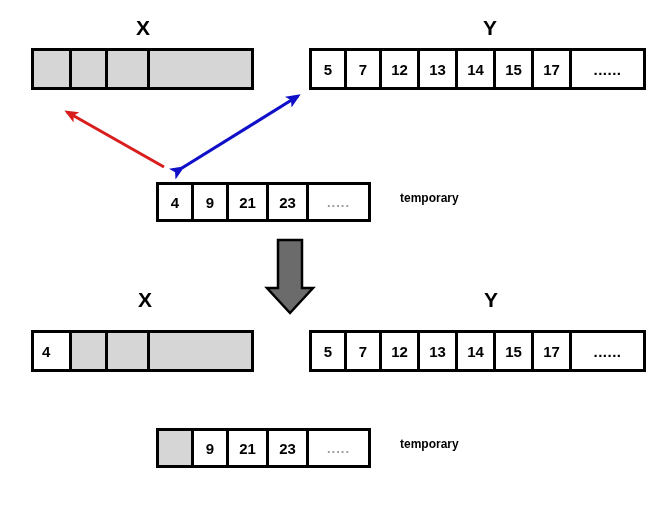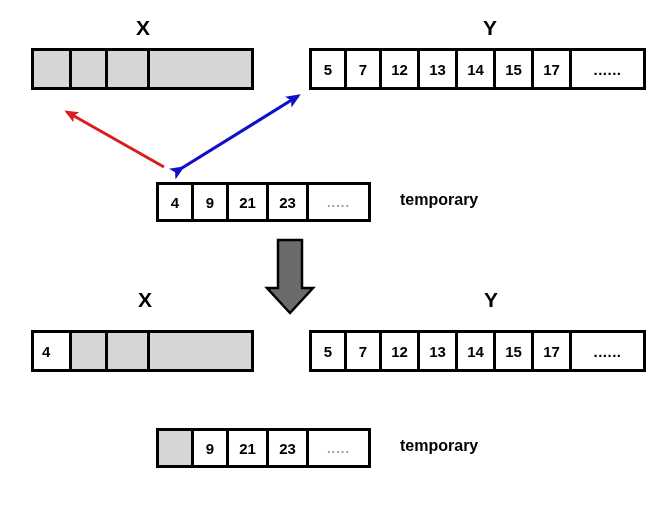--- a/index.html
+++ b/index.html
@@ -58,21 +58,21 @@
   .label {
     position: absolute;
     font-weight: bold;
     color: #000000;
     white-space: nowrap;
   }
   .label-letter {
     font-size: 21px;
   }
   .label-word {
-    font-size: 16px;
+    font-size: 12px;
   }
   svg.arrows {
     position: absolute;
     left: 0; top: 0;
     width: 658px;
     height: 512px;
     pointer-events: none;
   }
 </style>
 </head>

